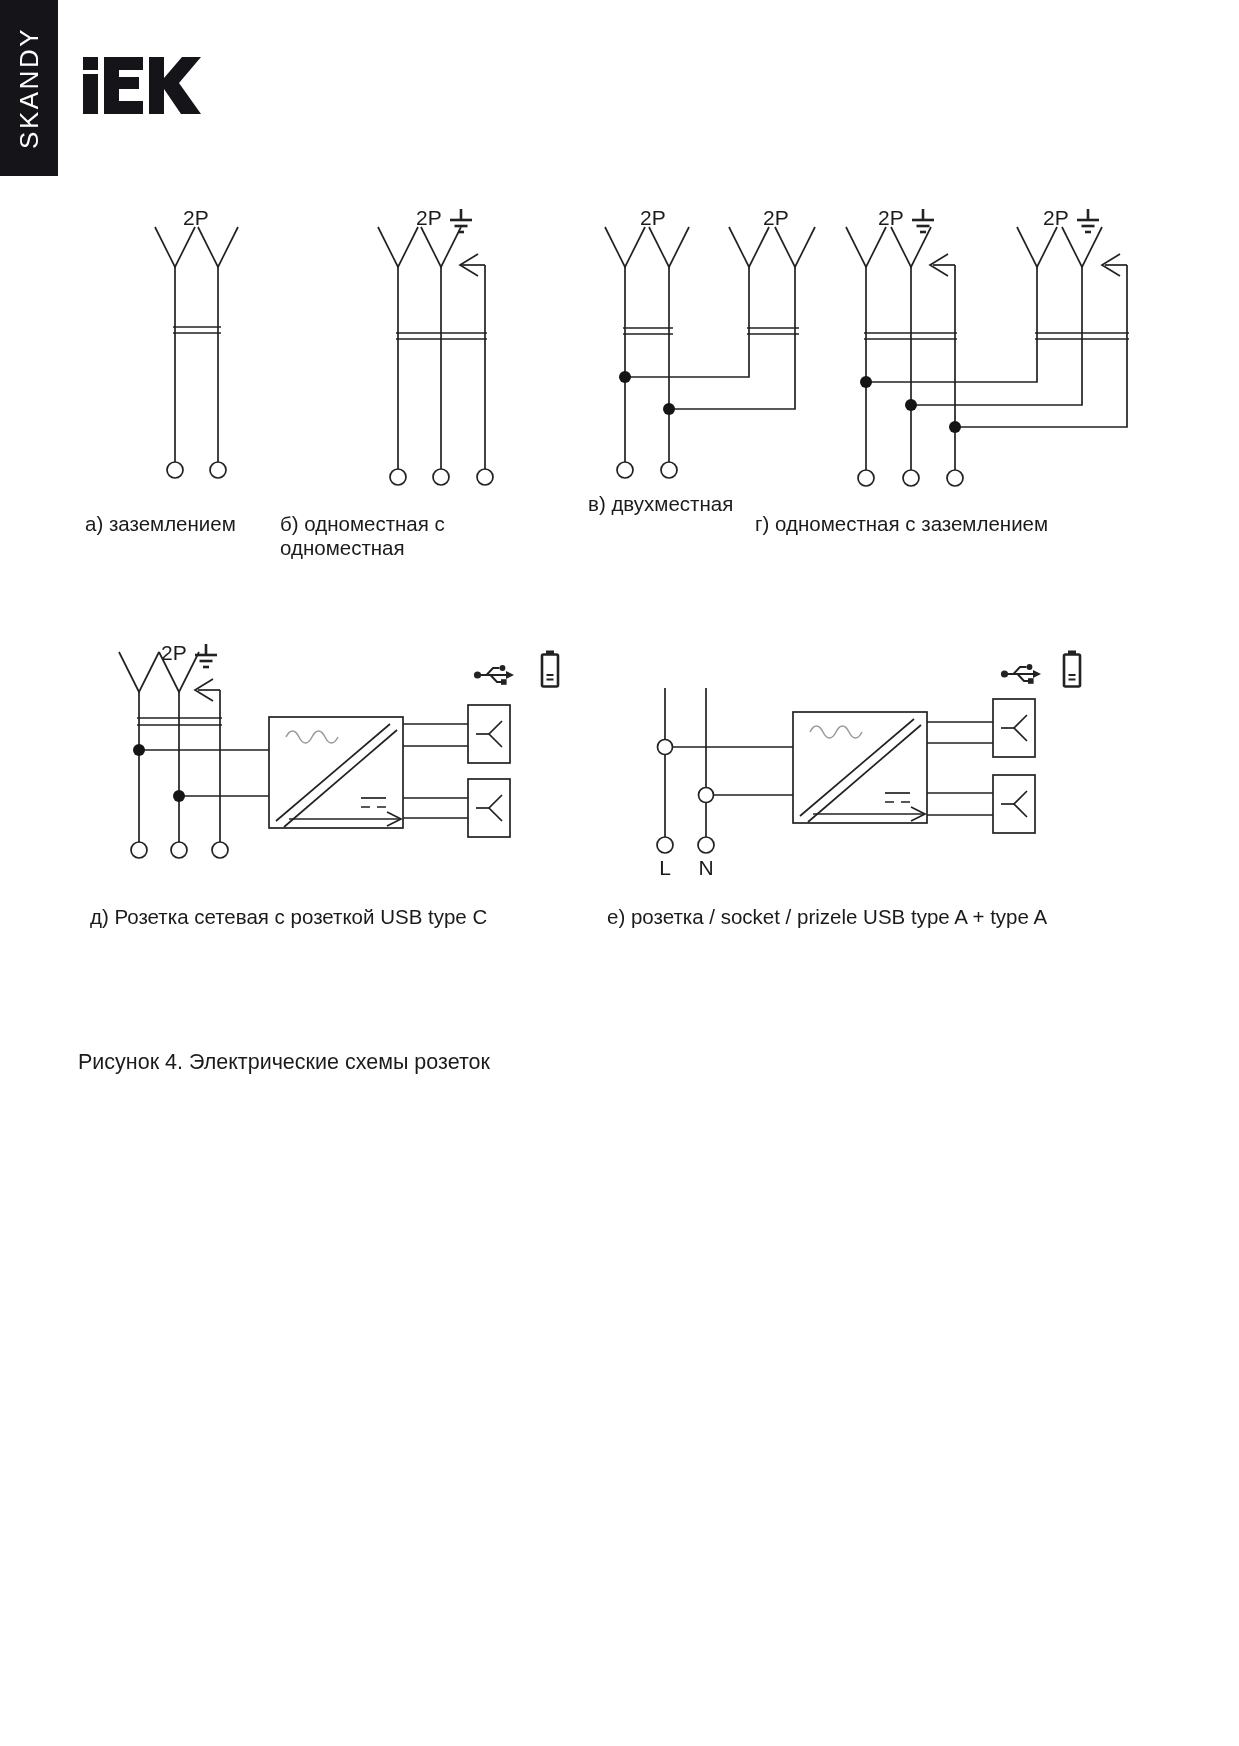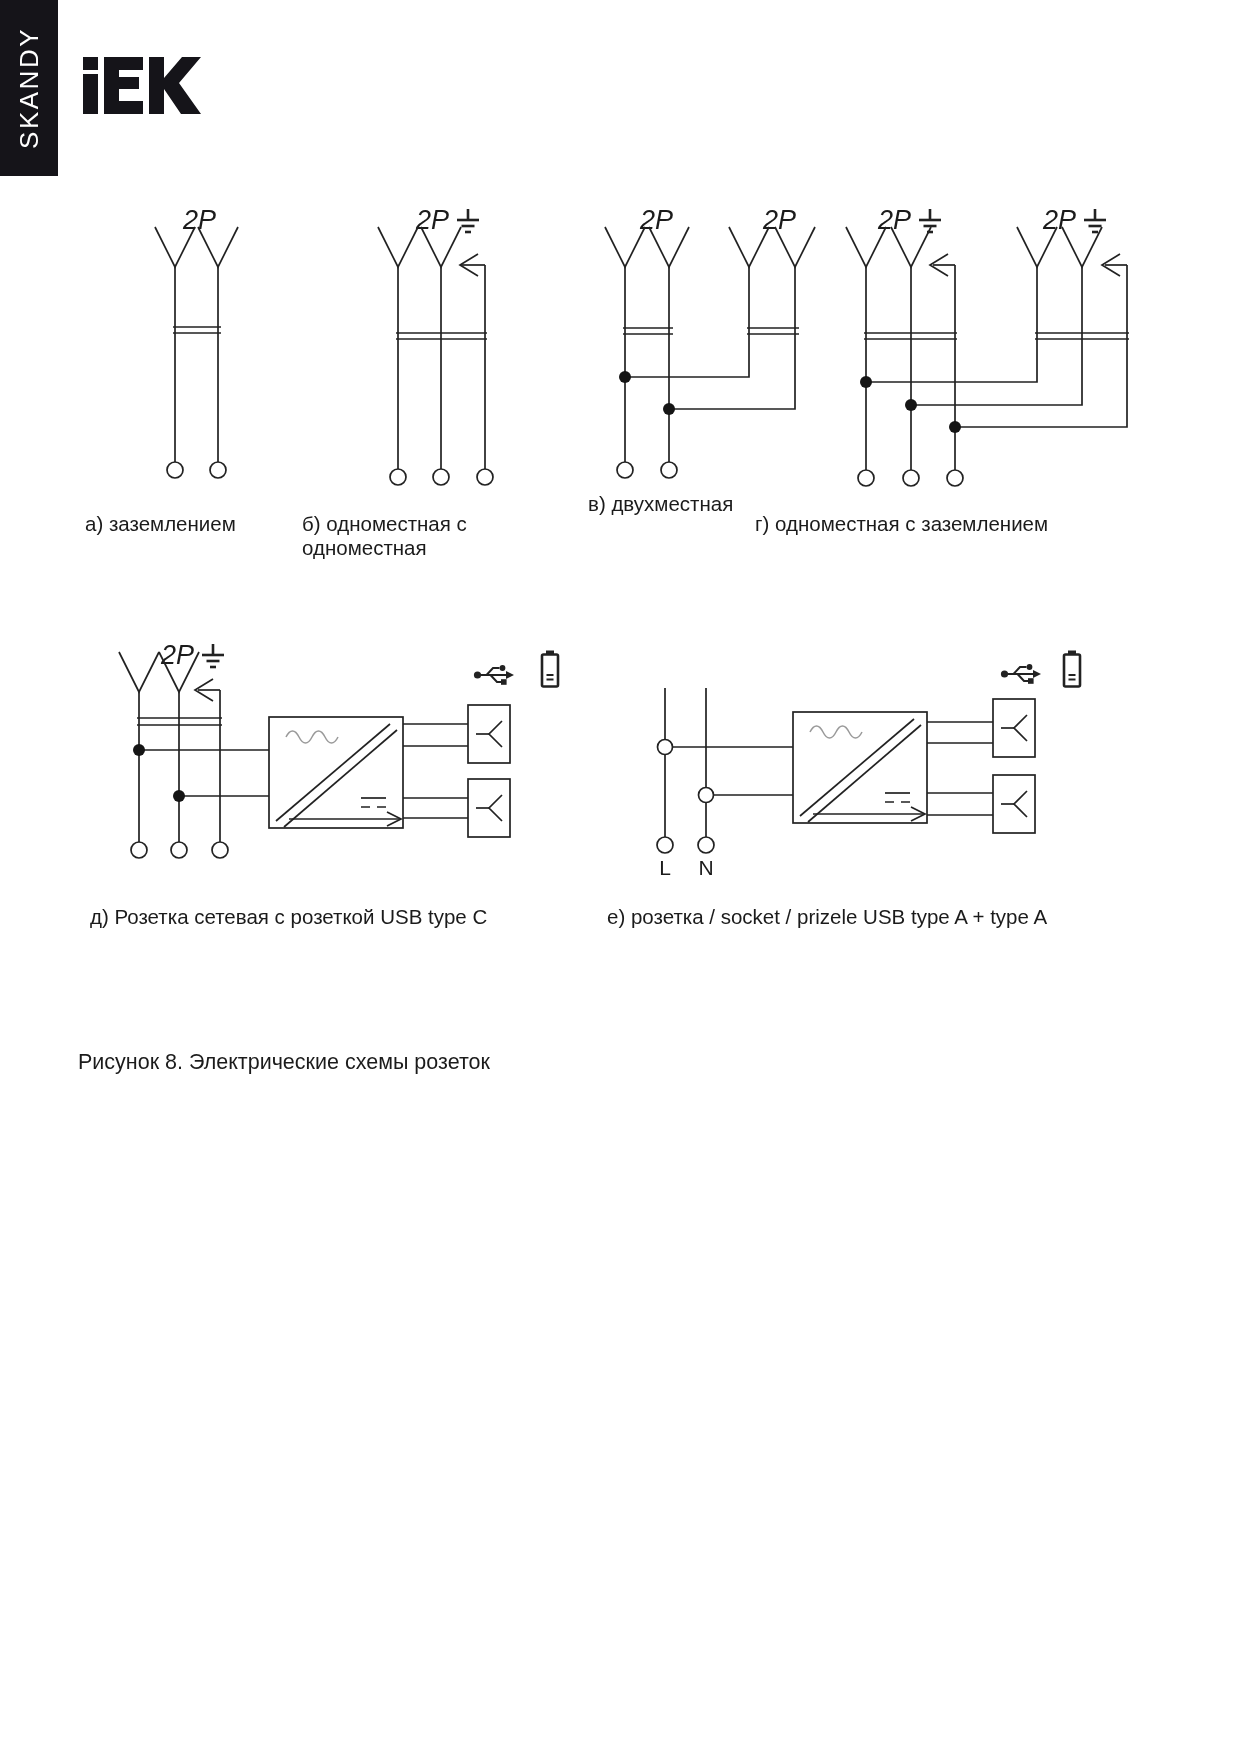--- a/index.html
+++ b/index.html
@@ -11,21 +11,21 @@
     position:absolute;left:0;top:0;width:58px;height:176px;background:#151419;
     display:flex;align-items:center;justify-content:center;
   }
   .skandy-text{
     writing-mode:vertical-rl;transform:rotate(180deg);
     color:#ffffff;font-size:26px;letter-spacing:2.5px;
   }
   .logo{position:absolute;left:83px;top:57px;}
   .plabel{
     position:absolute;display:flex;align-items:flex-start;gap:7px;
-    font-size:27px;line-height:1;white-space:nowrap;font-style:italic;
+    font-size:21px;line-height:1;white-space:nowrap;
   }
   .plabel .earth{margin-top:1px;}
   .caption{
     position:absolute;font-size:20.5px;line-height:24px;white-space:nowrap;
   }
   .caption span{display:block;}
   .figcaption{position:absolute;font-size:21.5px;white-space:nowrap;}
   .term{position:absolute;font-size:21px;width:22px;text-align:center;}
   svg.diagram{position:absolute;overflow:visible;}
 </style>
@@ -227,32 +227,32 @@
     </g>
     <use href="#usb-sym" x="445" y="57"></use>
     <use href="#battery-sym" x="507" y="50"></use>
   </svg>
   <span class="term" style="left:654px;top:856px">L</span>
   <span class="term" style="left:695px;top:856px">N</span>
 
   <div class="caption" style="left:85px;top:512px">
     <span>а) заземлением</span>
   </div>
-  <div class="caption" style="left:302px;top:512px">
+  <div class="caption" style="left:280px;top:512px">
     <span>б) одноместная с</span>
     <span>одноместная</span>
   </div>
   <div class="caption" style="left:588px;top:492px">
     <span>в) двухместная</span>
   </div>
   <div class="caption" style="left:755px;top:512px">
     <span>г) одноместная с заземлением</span>
   </div>
   <div class="caption" style="left:607px;top:905px">
     <span>е) розетка / socket / prizele USB type A + type A</span>
   </div>
   <div class="caption" style="left:90px;top:905px">
     <span>д) Розетка сетевая с розеткой USB type C</span>
   </div>
 
-  <div class="figcaption" style="left:78px;top:1050px">Рисунок 8. Электрические схемы розеток</div>
+  <div class="figcaption" style="left:78px;top:1050px">Рисунок 4. Электрические схемы розеток</div>
 
 </div>
 
 </body></html>

